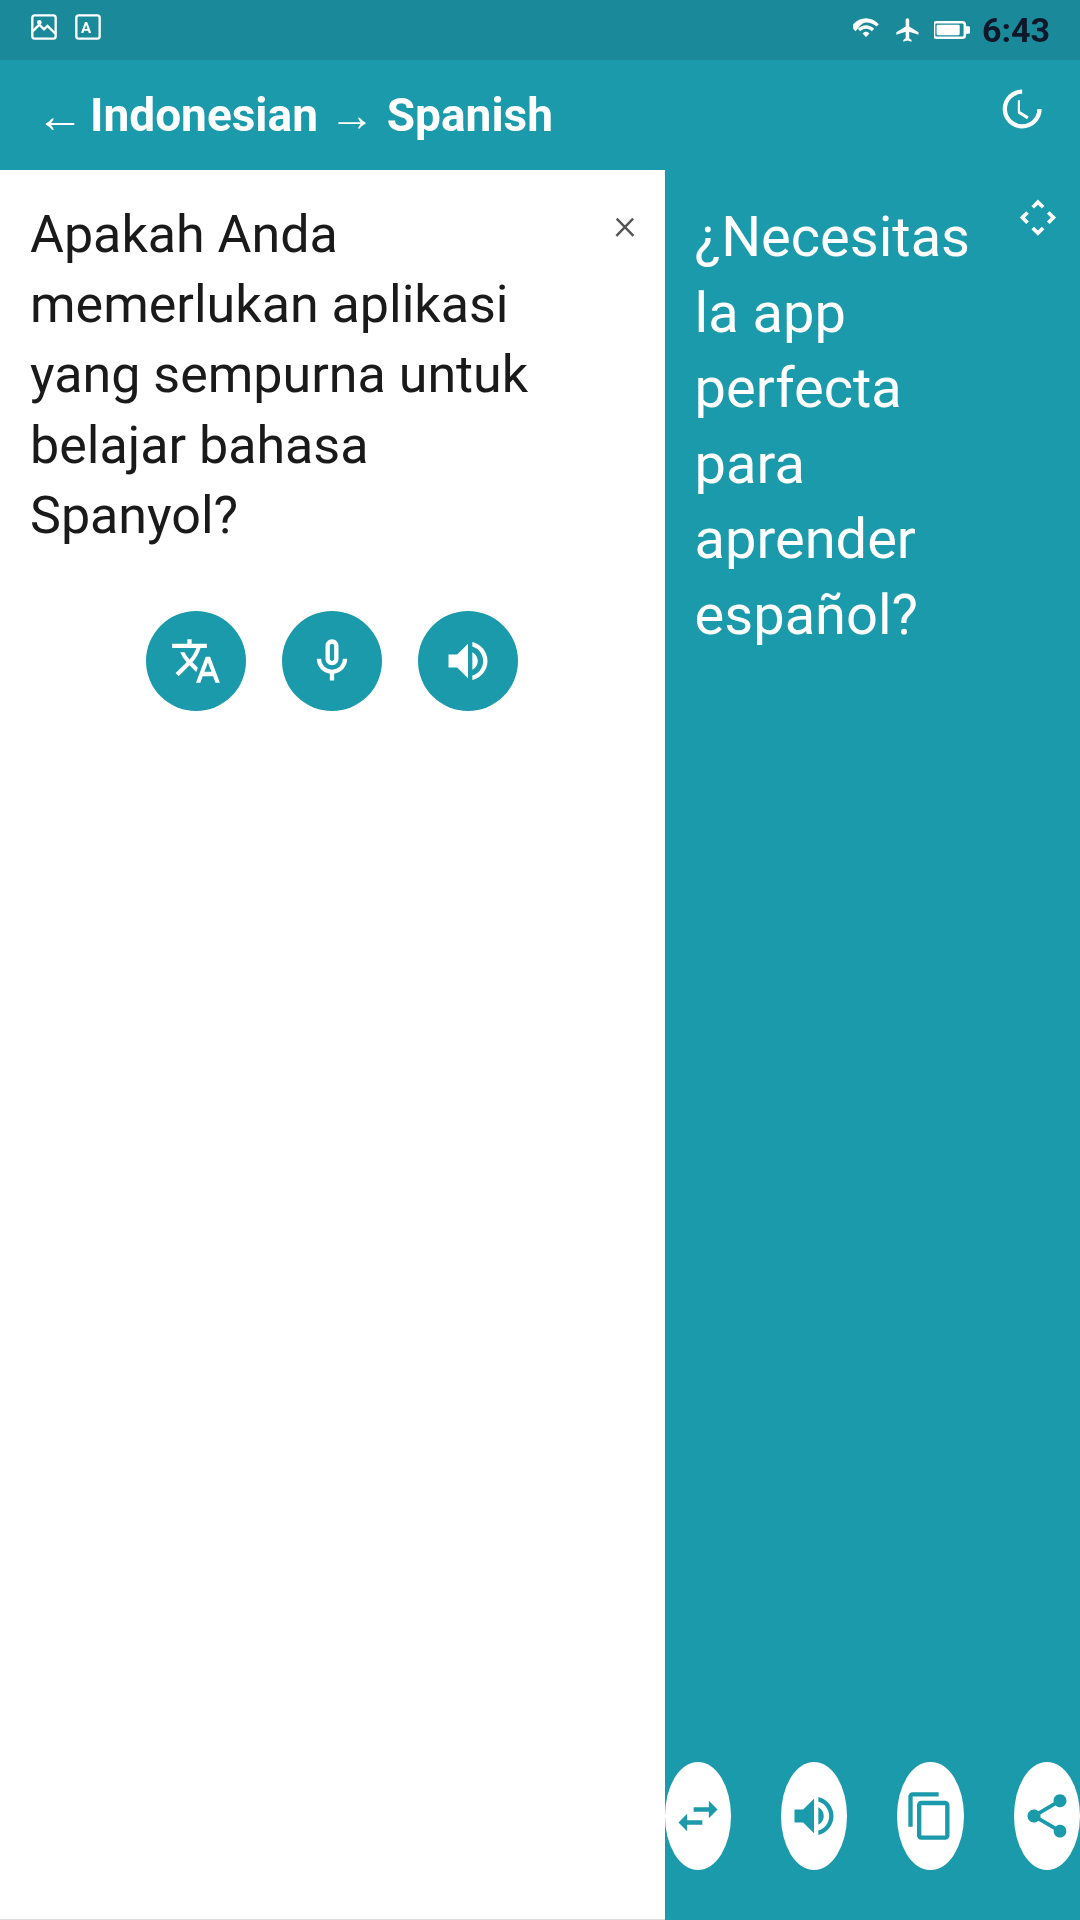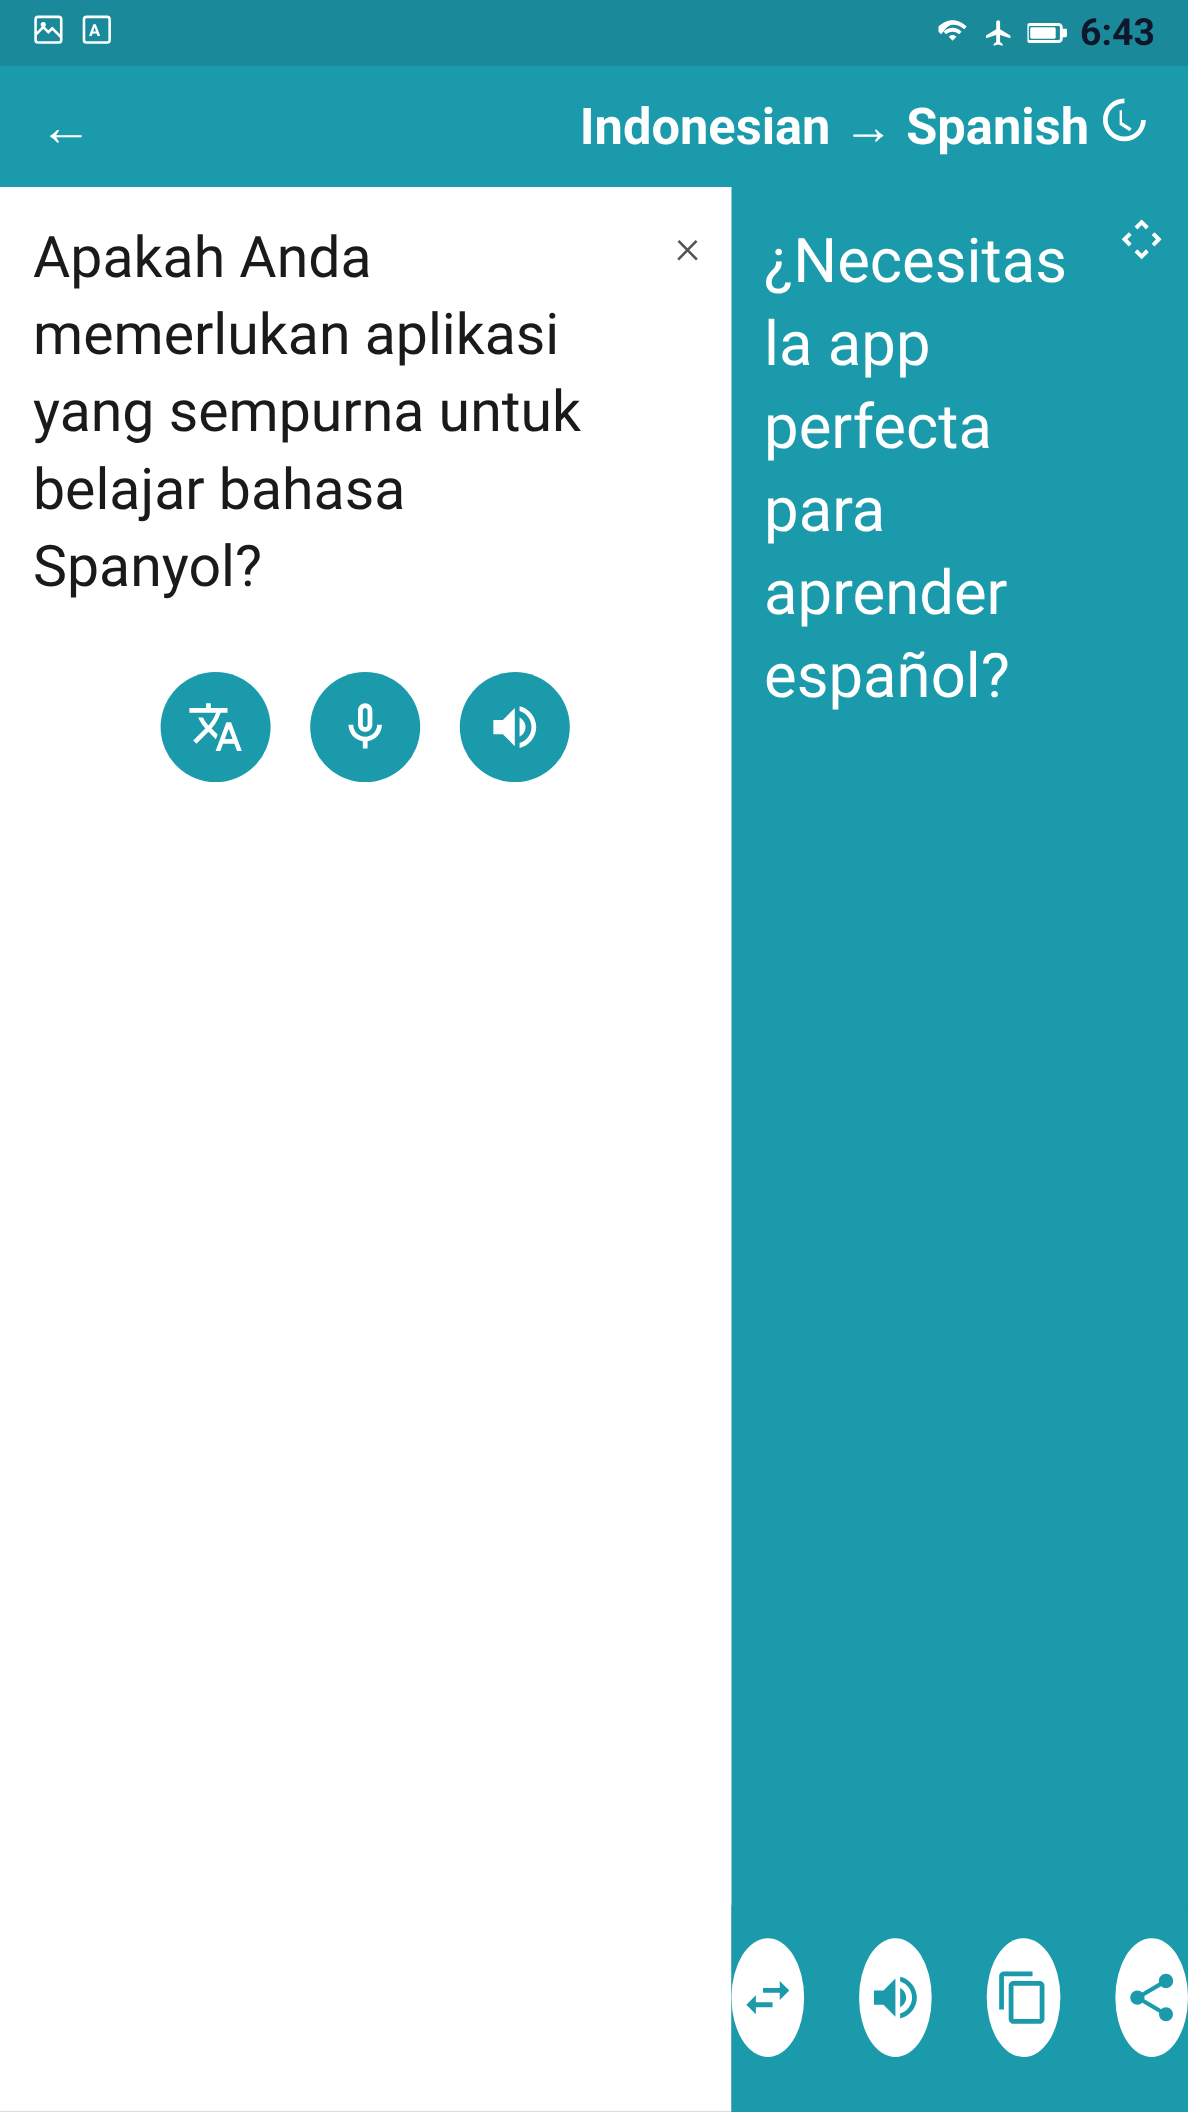--- a/index.html
+++ b/index.html
@@ -48,21 +48,21 @@
       display: flex;
       align-items: center;
       justify-content: space-between;
       padding: 0 30px;
     }
     .app-bar-title {
       color: white;
       font-size: 46px;
       font-weight: bold;
       flex: 1;
-      text-align: right;
+      text-align: left;
     }
     .app-bar-icon {
       color: white;
       font-size: 48px;
       cursor: pointer;
       width: 60px;
       text-align: center;
     }
 
     

